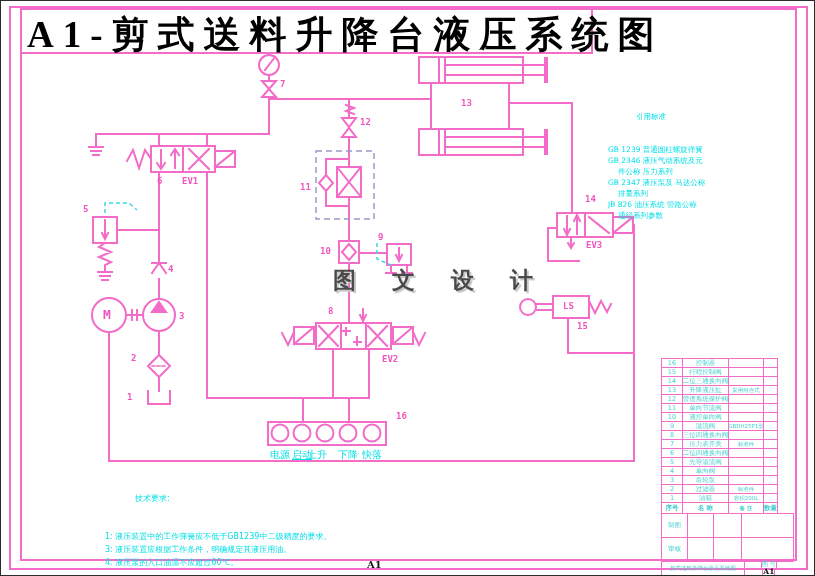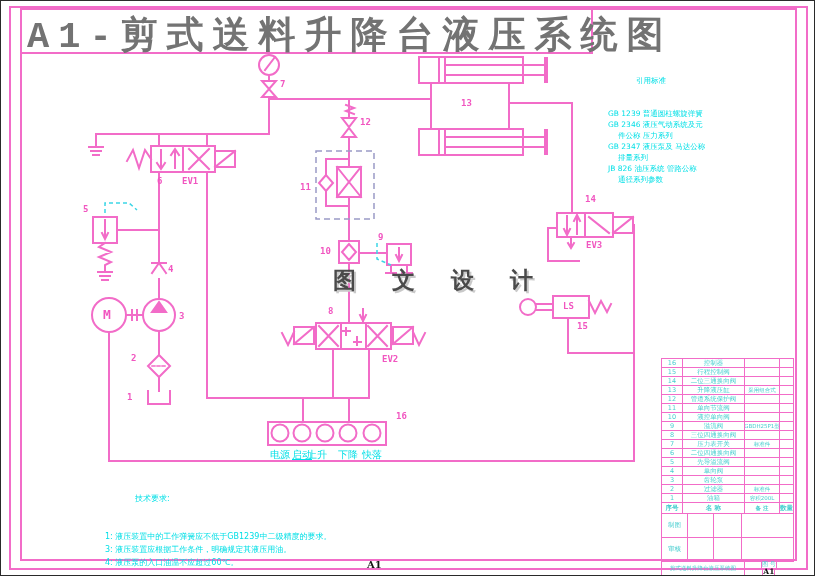--- a/index.html
+++ b/index.html
@@ -1,40 +1,40 @@
 <!DOCTYPE html>
 <html><head>
 <meta charset="utf-8">
 <style>
   html,body{margin:0;padding:0;background:#ffffff;}
   #page{position:relative;width:815px;height:576px;background:#fff;overflow:hidden;
         border:1px solid #2a2a2a;box-sizing:border-box;
         font-family:"DejaVu Sans",sans-serif;}
   svg{position:absolute;left:0;top:0;}
   #main-title{position:absolute;left:26px;top:9px;font-size:37px;font-weight:bold;
-        letter-spacing:9px;color:#737373;white-space:nowrap;font-family:Liberation Mono, monospace;}
+        letter-spacing:9px;color:#000000;white-space:nowrap;font-family:Liberation Serif, serif;}
   #watermark{position:absolute;left:332px;top:264px;font-size:23px;letter-spacing:14px;
         color:#4a4a4a;font-weight:bold;text-shadow:2px 2px 0 #c9c9c9;white-space:nowrap;}
   #standards{position:absolute;left:607px;top:52px;color:#00dfe6;font-size:7.5px;
         line-height:11px;white-space:pre;}
-  #standards .head{padding-left:28px;}
+  #standards .head{padding-left:28px;margin-top:36px;}
   #techreq{position:absolute;left:104px;top:466px;color:#00dfe6;font-size:8px;
         line-height:12.8px;white-space:pre;}
   #techreq .head{padding-left:30px;}
   .dlabel{position:absolute;color:#f156c0;font-size:9px;font-weight:bold;
         font-family:"DejaVu Sans Mono","DejaVu Sans",monospace;white-space:nowrap;}
   .dlabel.big{font-size:13px;}
   .btn-label{position:absolute;top:447px;color:#00dfe6;font-size:10px;
         transform:translateX(-50%);white-space:nowrap;}
   #ptable{position:absolute;left:661px;top:358px;width:132px;color:#49ced0;}
   .prow{display:flex;height:10px;box-sizing:border-box;margin-top:-1px;}
   .pcell{box-sizing:border-box;border:1px solid #f26cc8;margin-left:-1px;
         display:flex;align-items:center;justify-content:center;overflow:hidden;
         font-size:6.5px;white-space:nowrap;}
-  .c-no{width:22px;}.c-name{width:63px;}.c-rem{width:36px;font-size:5.5px;}.c-qty{width:15px;}
+  .c-no{width:22px;}.c-name{width:47px;}.c-rem{width:36px;font-size:5.5px;}.c-qty{width:15px;}
   .hrow{height:12px;font-weight:bold;}
   .frow{height:25px;}
   .f1{width:27px;}.f2{width:27px;}.f3{width:29px;}.f4{width:53px;}
   .trow{height:15px;}
   .t-title{width:85px;font-size:5.5px;}
   .t-right{width:51px;display:flex;flex-direction:column;padding:0;border:none;margin-left:-1px;}
   .t-no{height:8px;font-size:6px;}
   .t-sheet{height:8px;color:#111;font-weight:bold;font-size:7.5px;font-family:"DejaVu Serif",serif;}
   .t-no,.t-sheet{box-sizing:border-box;border:1px solid #f26cc8;margin-top:-1px;
         display:flex;align-items:center;justify-content:center;}

